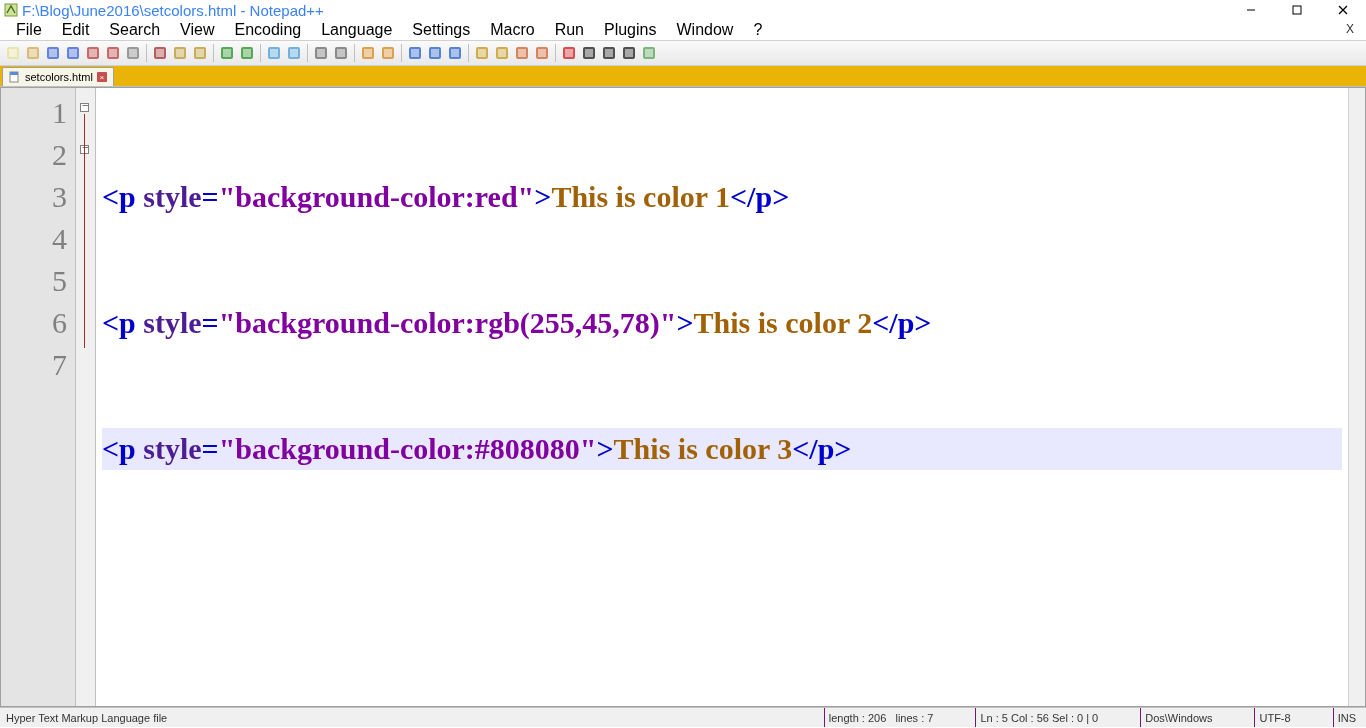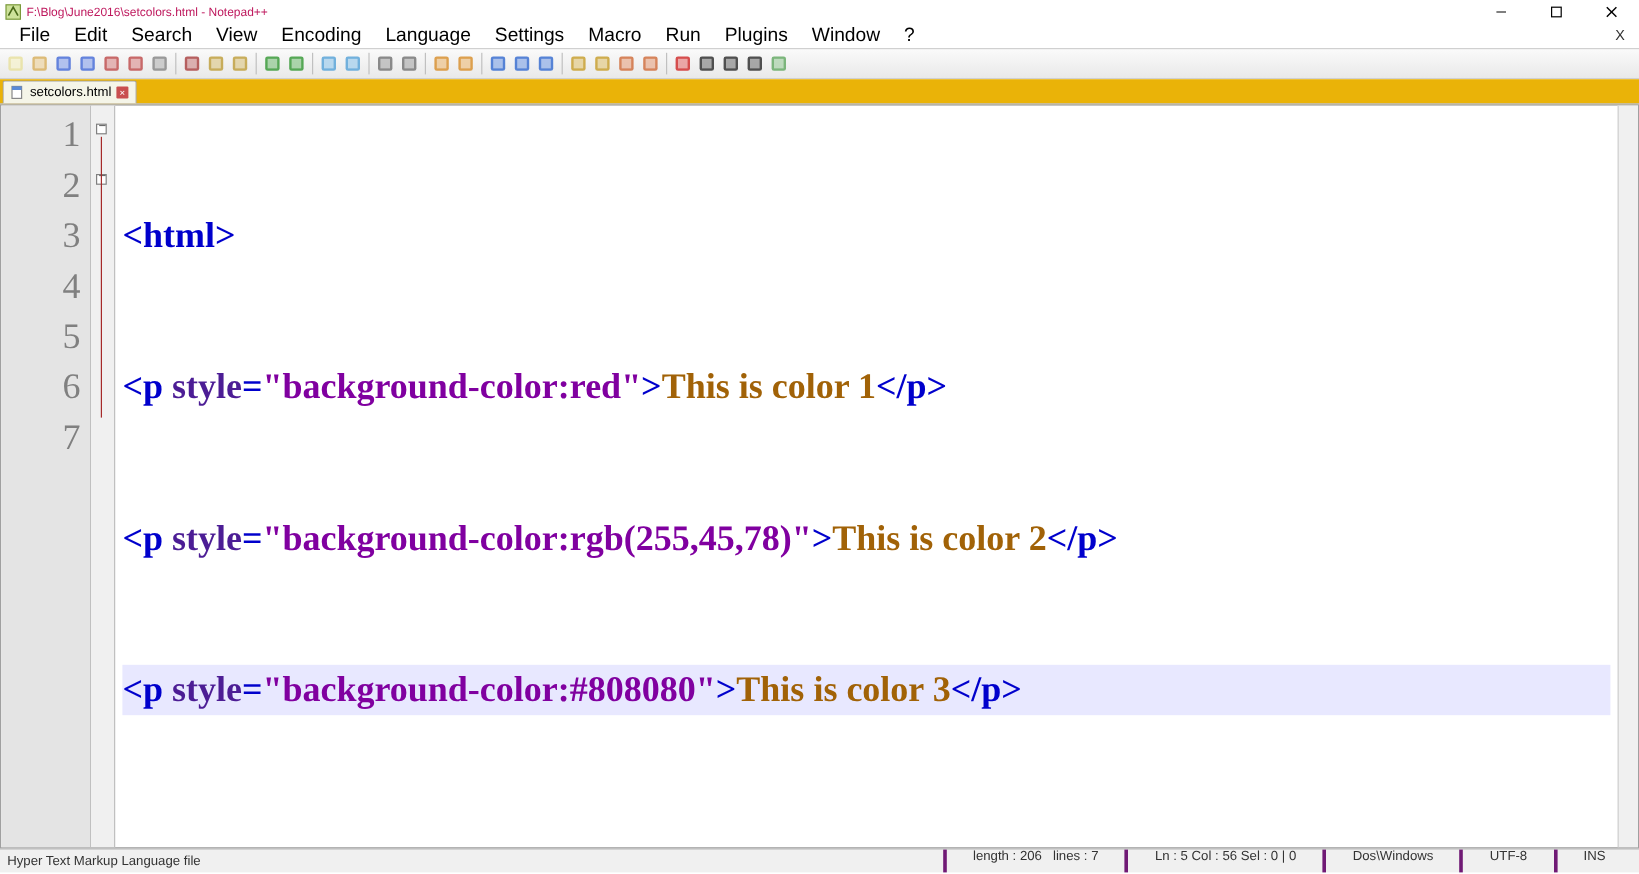--- a/index.html
+++ b/index.html
@@ -1,19 +1,19 @@
 <!DOCTYPE html>
 <html><head>
 <meta charset="utf-8">
 <style>
 * { margin: 0; padding: 0; box-sizing: border-box; }
 html, body { width: 1366px; height: 728px; font-family: "Segoe UI", Tahoma, sans-serif; font-size: 12px; background: #fff; overflow: hidden; }
 .titlebar { height: 20px; display: flex; align-items: center; padding-left: 4px; background: #fff; }
 .titlebar .app-icon { width: 14px; height: 14px; margin-right: 4px; display: inline-flex; align-items: center; justify-content: center; }
-.titlebar .title-text { font-size: 10px; color: #be185d; }
+.titlebar .title-text { font-size: 15px; color: #3b82f6; }
 .win-controls { position: absolute; top: 0; right: 0; display: flex; }
 .win-controls div { width: 46px; height: 20px; display: flex; align-items: center; justify-content: center; font-family: "Segoe MDL2 Assets", sans-serif; font-size: 10px; cursor: default; }
 .menubar { height: 20px; display: flex; align-items: center; padding-left: 6px; background: #fff; position: relative; }
 .menubar .menu { padding: 2px 10px; font-size: 16px; cursor: default; }
 .menubar .menu-x { position: absolute; right: 12px; top: 2px; font-size: 12px; color: #333; }
 .toolbar { height: 26px; border-top: 1px solid #d0d0d0; border-bottom: 1px solid #d0d0d0; background: linear-gradient(#fafafa,#e9e9e9); display: flex; align-items: center; padding: 0 4px; gap: 2px; }
 .toolbar .tb { width: 18px; height: 18px; display: flex; align-items: center; justify-content: center; border-radius: 2px; }
 .toolbar .sep { width: 1px; height: 18px; background: #c0c0c0; margin: 0 2px; }
 .tabbar { height: 21px; background: #eab308; border-bottom: 1px solid #c0c0c0; display: flex; align-items: flex-end; padding-left: 2px; }
 .tabbar .tab { height: 19px; background: #f5f5e8; border: 1px solid #a0a0a0; border-bottom: none; padding: 0 6px; display: flex; align-items: center; gap: 4px; font-size: 11px; border-radius: 2px 2px 0 0; }
@@ -26,23 +26,23 @@
 .fold .box::after { content: "−"; position: absolute; top: -5px; left: 1px; font-size: 11px; color: #555; }
 .fold .line { position: absolute; left: 8px; width: 1px; background: #a52a2a; }
 .code { flex: 1; padding: 4px 6px 0 6px; font-family: Georgia, "Times New Roman", serif; font-size: 30px; font-weight: bold; line-height: 42px; white-space: pre; overflow: hidden; position: relative; }
 .code .row { height: 42px; }
 .code .hl { background: #e8e8ff; display: block; width: 100%; }
 .t-tag { color: #0000cc; }
 .t-attr { color: #4c1d95; }
 .t-str { color: #8000a0; }
 .t-txt { color: #a16207; }
 .scrollbar-v { width: 17px; background: #f0f0f0; border-left: 1px solid #d0d0d0; }
-.statusbar { height: 20px; background: #f0f0f0; border-top: 1px solid #c0c0c0; display: flex; align-items: center; font-size: 11px; color: #333; padding: 0 6px; }
+.statusbar { height: 20px; background: #f0f0f0; border-top: 1px solid #c0c0c0; display: flex; align-items: center; font-size: 11px; color: #333; padding: 0 6px; gap: 38px; }
 .statusbar .sb-left { flex: 1; }
-.statusbar .sb-cell { padding: 0 22px; border-left: 3px solid #701a75; height: 100%; display: flex; align-items: flex-start; }
+.statusbar .sb-cell { padding: 0 4px; border-left: 1px solid #701a75; height: 100%; display: flex; align-items: center; }
 </style>
 </head>
 <body>
 
 <div class="titlebar">
   <span class="app-icon">
     <svg width="14" height="14" viewBox="0 0 14 14">
         <rect x="1" y="1" width="12" height="12" fill="#cde29a" stroke="#7a9a3a"></rect>
         <path d="M3 10 L7 3 L11 10" stroke="#4a6a1a" fill="none" stroke-width="1.4"></path>
       </svg>
@@ -297,21 +297,20 @@
     <div>5</div>
     <div>6</div>
     <div>7</div>
   </div>
   <div class="fold">
     <div class="box" style="top:15px"></div>
     <div class="box" style="top:57px"></div>
     <div class="line" style="top:26px;height:234px"></div>
   </div>
   <div class="code">
-    <div class="row"><span class="t-tag">&lt;html&gt;</span></div>
     <div class="row"><span class="t-tag">&lt;p </span><span class="t-attr">style</span><span class="t-tag">=</span><span class="t-str">"background-color:red"</span><span class="t-tag">&gt;</span><span class="t-txt">This is color 1</span><span class="t-tag">&lt;/p&gt;</span></div>
     <div class="row"><span class="t-tag">&lt;p </span><span class="t-attr">style</span><span class="t-tag">=</span><span class="t-str">"background-color:rgb(255,45,78)"</span><span class="t-tag">&gt;</span><span class="t-txt">This is color 2</span><span class="t-tag">&lt;/p&gt;</span></div>
     <div class="row hl"><span class="t-tag">&lt;p </span><span class="t-attr">style</span><span class="t-tag">=</span><span class="t-str">"background-color:#808080"</span><span class="t-tag">&gt;</span><span class="t-txt">This is color 3</span><span class="t-tag">&lt;/p&gt;</span></div>
     
     
   </div>
   <div class="scrollbar-v"></div>
 </div>
 
 <div class="statusbar">

